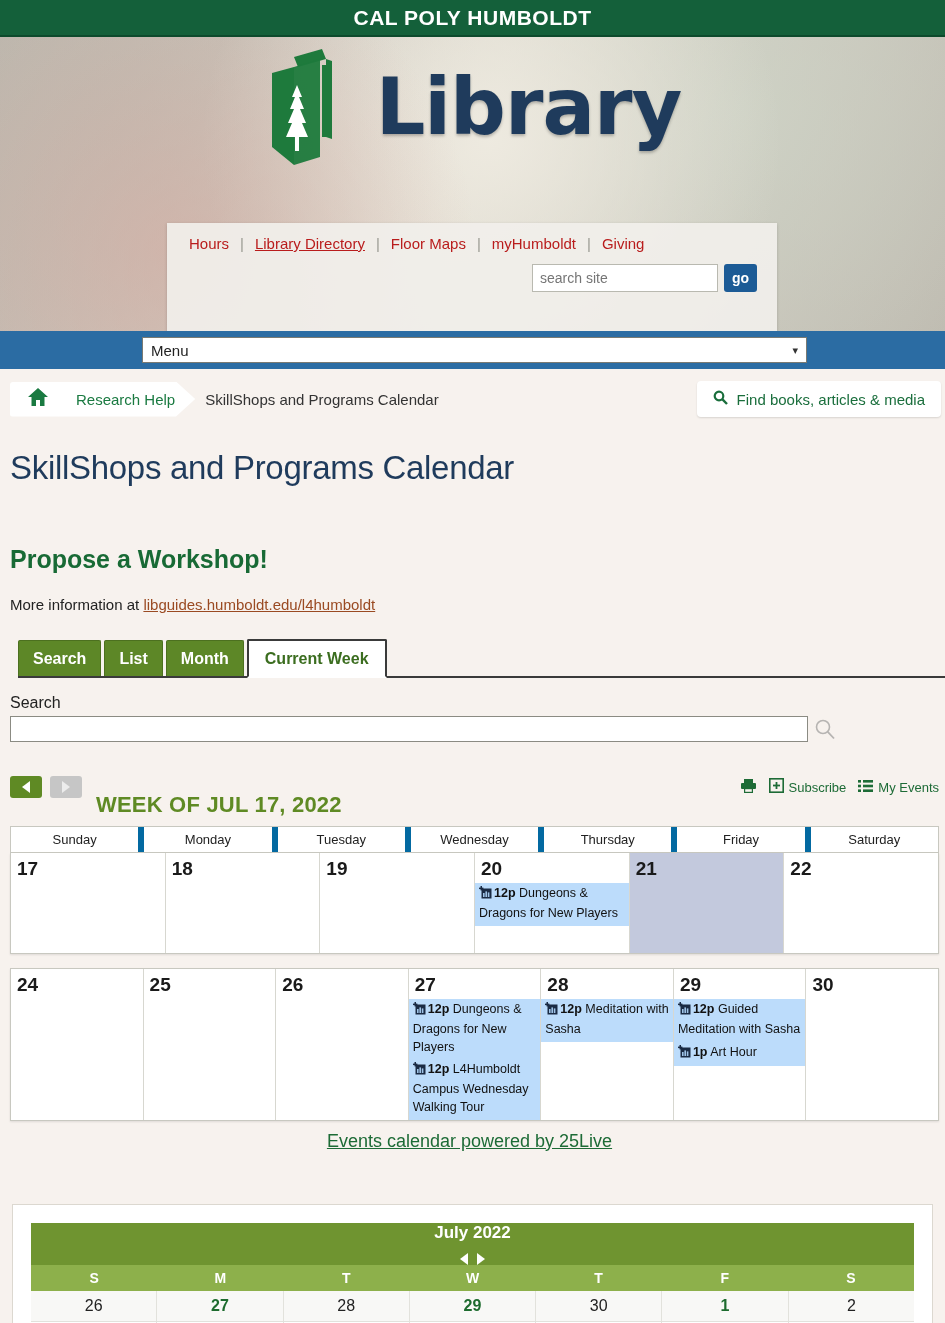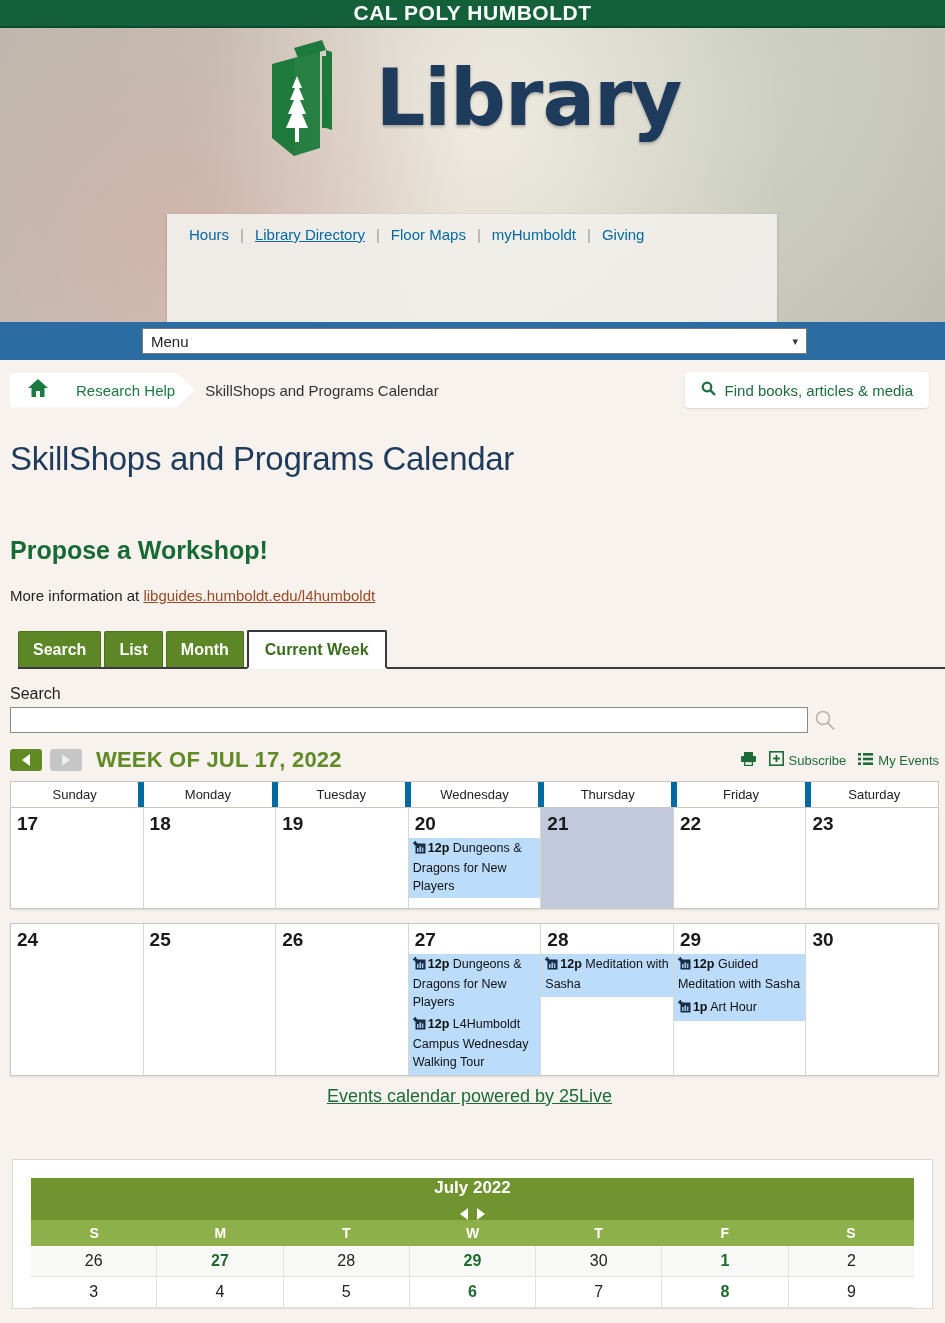--- a/index.html
+++ b/index.html
@@ -6,21 +6,21 @@
   html, body { margin:0; padding:0; }
   body {
     width: 945px; height: 1323px; overflow: hidden;
     font-family: "Liberation Sans", sans-serif;
     background: #f7f2ee;
     color: #222;
   }
 
   
   .univ-bar {
-    height: 28px; background: #14603a;
+    height: 37px; background: #14603a;
     display:flex; align-items:center; justify-content:center;
     border-bottom: 2px solid #0d4a2c;
   }
   .univ-bar .wordmark {
     color:#fff; font-weight:bold; font-size:21px;
     letter-spacing:0.5px;
   }
   .univ-bar .wordmark .light { font-weight:bold; }
 
   
@@ -52,21 +52,21 @@
     position:absolute; left:167px; top:186px;
     width:610px; height:122px;
     background: rgba(241,239,235,.93);
     box-shadow: 0 1px 3px rgba(0,0,0,.18);
   }
   .util-links {
     display:flex; align-items:center; gap:0;
     padding: 12px 0 0 18px; font-size:15px;
   }
   .util-links a {
-    color:#0369a1; text-decoration:none; padding: 0 11px;
+    color:#b91c1c; text-decoration:none; padding: 0 11px;
     font-family:"Liberation Sans", sans-serif;
   }
   .util-links a:first-child { padding-left: 4px; }
   .util-links a.underlined { text-decoration: underline; }
   .util-links .sep { color:#9a9a92; }
   .util-search {
     display:flex; justify-content:flex-end; align-items:center;
     gap:6px; padding: 12px 20px 0 0;
   }
   .util-search input {
@@ -92,21 +92,21 @@
     background:#fff; border:1px solid #7a7a72;
     display:flex; align-items:center; justify-content:space-between;
     padding: 0 8px; font-size:15px; color:#222;
     font-family:"Liberation Sans", sans-serif;
   }
   .menu-select .chev { font-size:11px; color:#333; }
 
   
   .crumb-wrap {
     display:flex; align-items:center; justify-content:space-between;
-    padding: 12px 16px 10px 10px;
+    padding: 12px 4px 10px 10px;
   }
   .crumbs { display:flex; align-items:center; }
   .crumb-home {
     background:#fff; width:56px; height:35px;
     display:flex; align-items:center; justify-content:center;
     border-radius:3px 0 0 3px;
     clip-path: polygon(0 0, 86% 0, 100% 50%, 86% 100%, 0 100%);
   }
   .crumb-item {
     background:#fff; height:35px; display:flex; align-items:center;
@@ -185,20 +185,21 @@
     border-top:6px solid transparent; border-bottom:6px solid transparent;
     border-right:8px solid #fff;
   }
   .navbtn.next .tri {
     border-top:6px solid transparent; border-bottom:6px solid transparent;
     border-left:8px solid #ececec;
   }
   .week-title {
     font-size:22px; font-weight:bold; color:#5f8a24; letter-spacing:0.2px;
     margin-left:6px;
+    margin-top:36px;
   }
   .tool-right { display:flex; align-items:center; gap:12px; color:#1d6b36; font-size:13px; }
   .tool-right .ti { display:flex; align-items:center; gap:5px; cursor:pointer; }
 
   
   .cal-head {
     display:flex; margin: 8px 6px 0 10px;
     border:1px solid #c8c8c0; background:#fff;
   }
   .cal-head div {
@@ -297,20 +298,24 @@
     <div class="util-links">
       <a>Hours</a>
       <span class="sep">|</span>
       <a class="underlined">Library Directory</a>
       <span class="sep">|</span>
       <a>Floor Maps</a>
       <span class="sep">|</span>
       <a>myHumboldt</a>
       <span class="sep">|</span>
       <a>Giving</a>
+    </div>
+    <div class="util-search">
+      <input type="text" placeholder="search site" style="">
+      <button class="go-btn">go</button>
     </div>
   </div>
 </div>
 
 <div class="menu-bar">
   <div class="menu-select">
     <span>Menu</span>
     <span class="chev">▾</span>
   </div>
 </div>
@@ -441,23 +446,20 @@
             <rect x="0" y="1.6" width="4.4" height="1.5" fill="#1a2b44"></rect>
             <rect x="1.5" y="0" width="1.5" height="4.4" fill="#1a2b44"></rect>
           </svg></span><span class="etime">12p</span> <span>Dungeons &amp; Dragons for New Players</span></div>
     </div>
     <div class="day-cell today">
       <div class="day-num">21</div>
     </div>
     <div class="day-cell">
       <div class="day-num">22</div>
     </div>
-    <div class="day-cell">
-      <div class="day-num">23</div>
-    </div>
   </div>
 <div class="week-block second" id="week1">
     <div class="day-cell">
       <div class="day-num">24</div>
     </div>
     <div class="day-cell">
       <div class="day-num">25</div>
     </div>
     <div class="day-cell">
       <div class="day-num">26</div>

